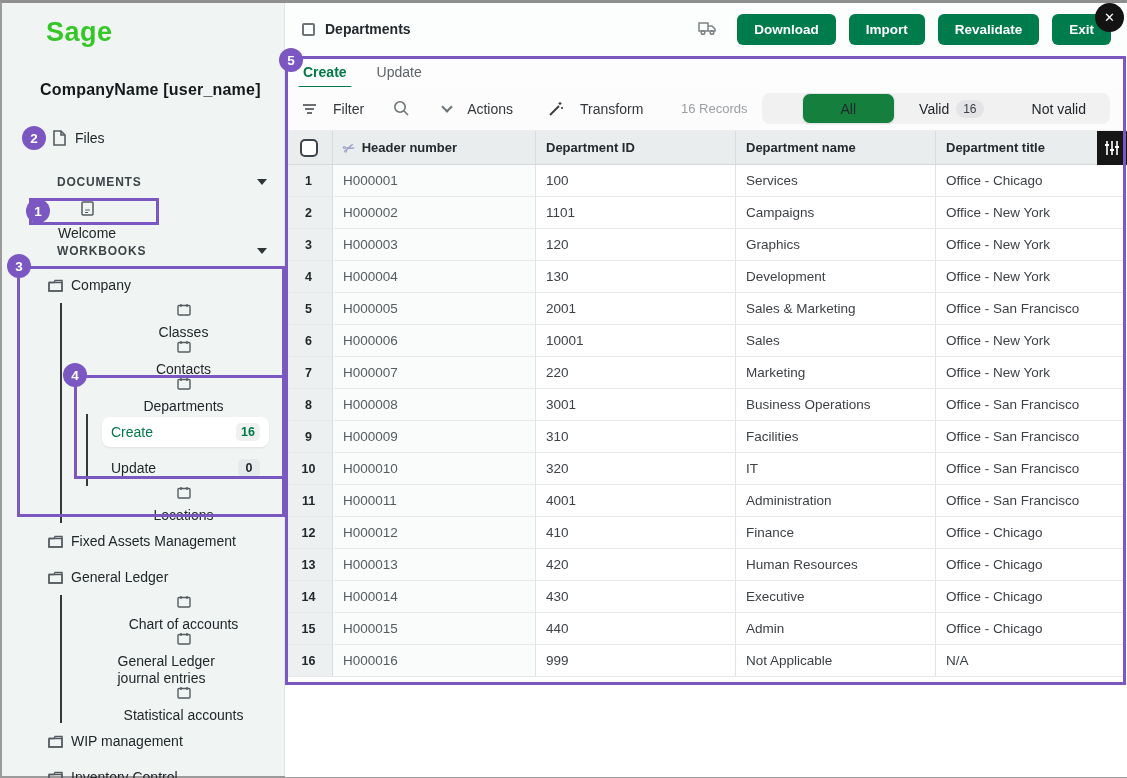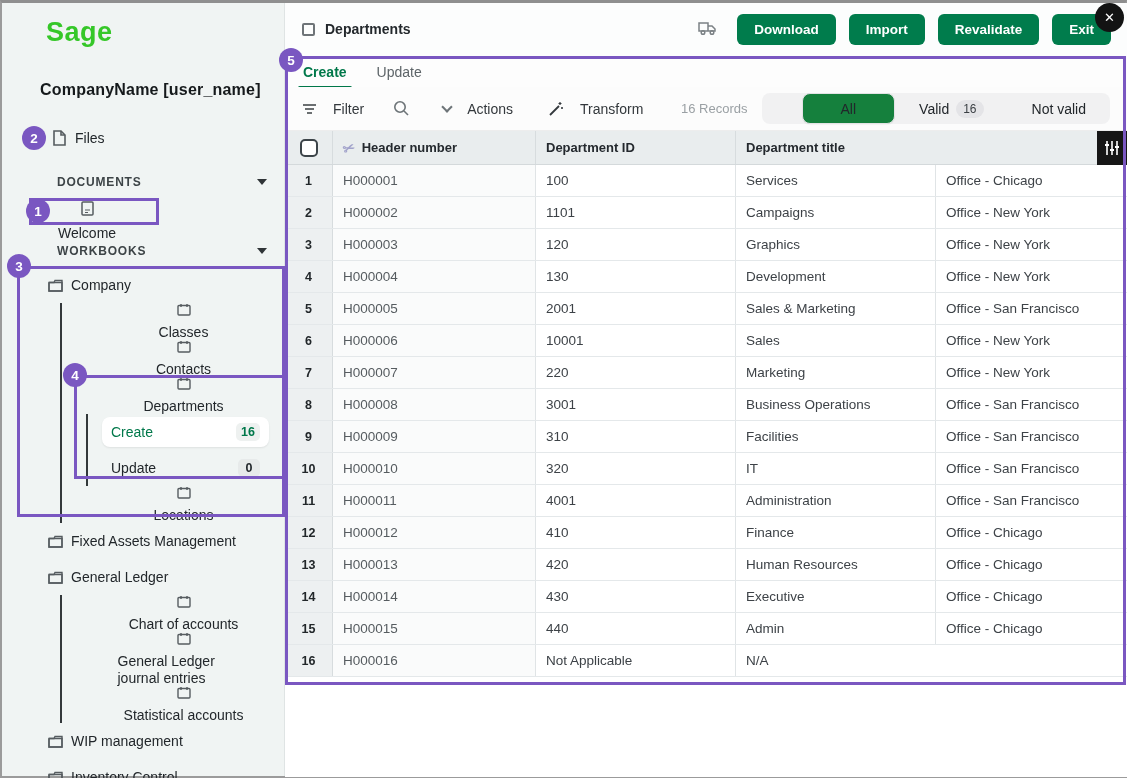--- a/index.html
+++ b/index.html
@@ -371,20 +371,21 @@
     <div class="grid">
       <div class="thead">
         <div class="th c0">
           <span class="checkbox"></span>
         </div>
         <div class="th c1">
           <span class="scissors">✂</span>
           <span>Header number</span>
         </div>
         <div class="th c2">Department ID</div>
+        <div class="th c3">Department name</div>
         <div class="th c4">Department title</div>
         <div class="col-settings">
           <span>
             <svg width="16" height="16" viewBox="0 0 16 16">
                 <path d="M3 1v14M8 1v14M13 1v14" stroke="#fff" stroke-width="1.6"></path>
                 <path d="M1 5h4M6 10h4M11 7h4" stroke="#fff" stroke-width="2.2"></path>
               </svg>
           </span>
         </div>
       </div>
@@ -490,20 +491,21 @@
           <div class="trow">
             <div class="td c0">15</div>
             <div class="td c1">H000015</div>
             <div class="td c2">440</div>
             <div class="td c3">Admin</div>
             <div class="td c4">Office - Chicago</div>
           </div>
           <div class="trow">
             <div class="td c0">16</div>
             <div class="td c1">H000016</div>
+            <div class="td c2">999</div>
             <div class="td c3">Not Applicable</div>
             <div class="td c4">N/A</div>
           </div>
         </div>
     </div>
   </div>
 
   <div class="callout-box box1"></div>
   <div class="callout-box box3"></div>
   <div class="callout-box box4"></div>

